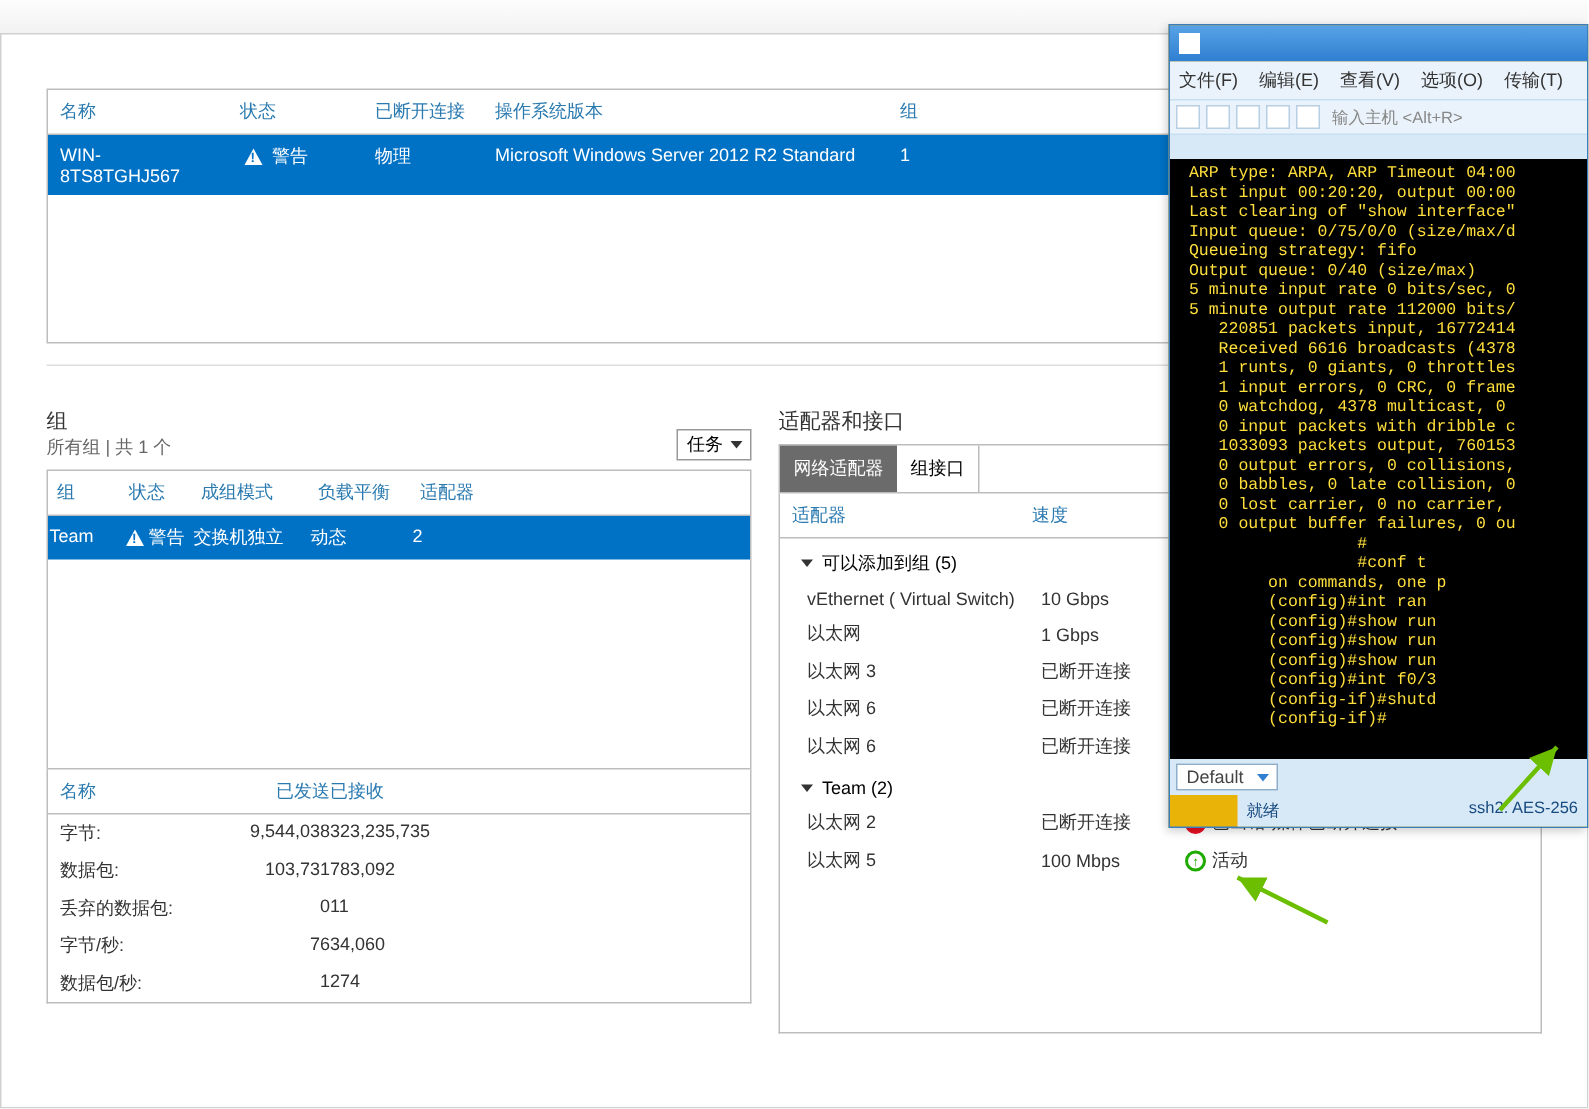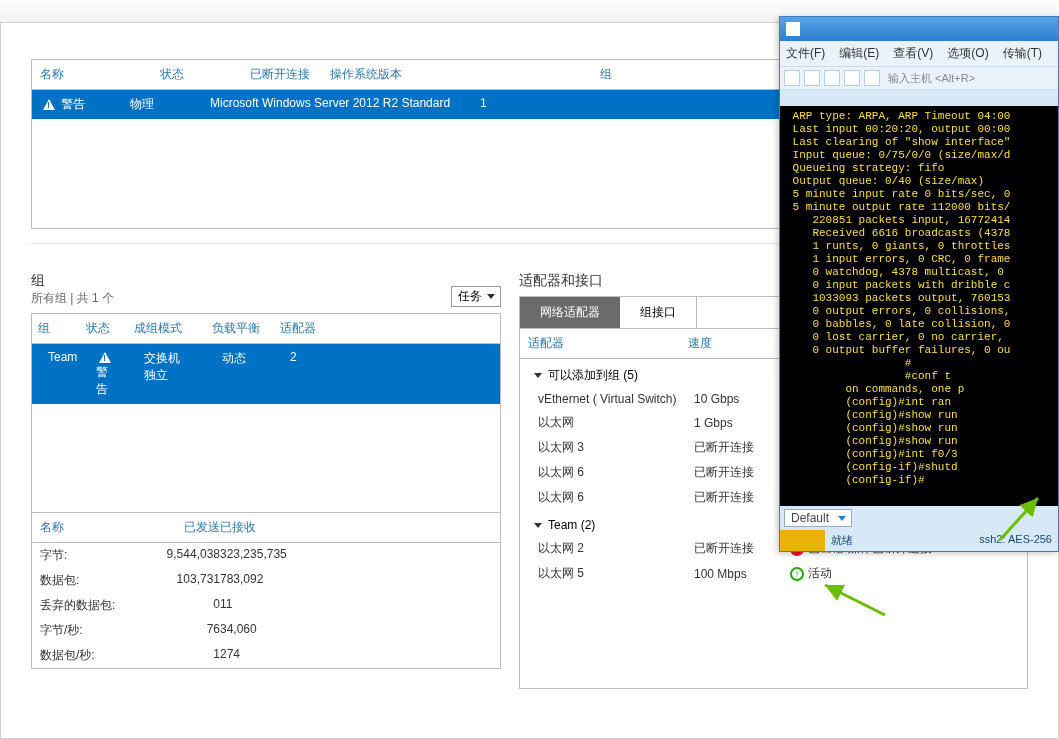--- a/index.html
+++ b/index.html
@@ -36,35 +36,35 @@
 .panel-head .ttl { font-size: 14px; color: #333; }
 .panel-head .sub { font-size: 12px; color: #666; }
 .tasks-btn { font-size:12px; border:1px solid #999; background:#fff; padding:1px 18px 1px 6px; position:relative; }
 .tasks-btn::after { content:""; position:absolute; right:5px; top:7px; border-left:4px solid transparent; border-right:4px solid transparent; border-top:5px solid #333;}
 
 .grp-tbl { border:1px solid #bdbdbd; height:200px; font-size:12px; }
 .grp-tbl .hdr { display:flex; border-bottom:1px solid #bdbdbd; }
 .grp-tbl .hdr>div{ padding:6px 6px; color:#2a7ab0;}
 .grp-tbl .row{ display:flex;}
 .grp-tbl .row.sel{ background:#0072c6; color:#fff;}
-.grp-tbl .row>div{ padding:6px 16px;}
+.grp-tbl .row>div{ padding:6px 1px;}
 
 .stats { border:1px solid #bdbdbd; border-top:none; font-size:12px; }
 .stats .shdr { display:flex; border-bottom:1px solid #bdbdbd; padding:6px 8px; color:#2a7ab0; }
 .stats .shdr>div:nth-child(1){width:90px;}
 .stats .shdr>div:nth-child(2){width:90px; text-align:right;}
 .stats .shdr>div:nth-child(3){width:110px; text-align:left;}
 .stats .srow{ display:flex; padding:4px 8px; color:#333;}
 .stats .srow>div:nth-child(1){width:90px;}
 .stats .srow>div:nth-child(2){width:90px; text-align:right;}
 .stats .srow>div:nth-child(3){width:110px; }
 
 
 .tabs { display:flex; border:1px solid #bdbdbd; font-size:12px; }
-.tabs .tab{ padding:7px 20px; }
+.tabs .tab{ padding:7px 9px; }
 .tabs .tab.active{ background:#6b6b6b; color:#fff;}
 .tabs .spacer{ flex:1; border-left:1px solid #bdbdbd;}
 .adapt { border:1px solid #bdbdbd; border-top:none; font-size:12px; height:360px; overflow:auto;}
 .adapt .ahdr{ display:flex; border-bottom:1px solid #bdbdbd; padding:6px 8px; color:#2a7ab0;}
 .adapt .ahdr>div:nth-child(1){width:160px;}
 .adapt .ahdr>div:nth-child(2){width:90px;}
 .adapt .grp{ padding:8px 8px 4px 14px; color:#000000;}
 .adapt .grp .tri{ display:inline-block; border-top:5px solid #333; border-left:4px solid transparent; border-right:4px solid transparent; margin-right:6px; vertical-align:middle;}
 .adapt .arow{ display:flex; padding:4px 8px 4px 18px; color:#333; align-items:center;}
 .adapt .arow>div:nth-child(1){width:156px;}
@@ -106,20 +106,21 @@
 
   <div class="tbl" style="height:170px;">
     <div class="hdr">
       <div style="width:120px">名称</div>
       <div style="width:90px">状态</div>
       <div style="width:80px">已断开连接</div>
       <div style="width:270px">操作系统版本</div>
       <div style="width:40px">组</div>
     </div>
     <div class="row sel">
+      <div style="width:120px">WIN-8TS8TGHJ567</div>
       <div style="width:90px"><span class="warn-ico"></span> <span>警告</span></div>
       <div style="width:80px">物理</div>
       <div style="width:270px">Microsoft Windows Server 2012 R2 Standard</div>
       <div style="width:40px">1</div>
     </div>
   </div>
 
   <div class="divider-line"></div>
 
   <div class="two-col">

